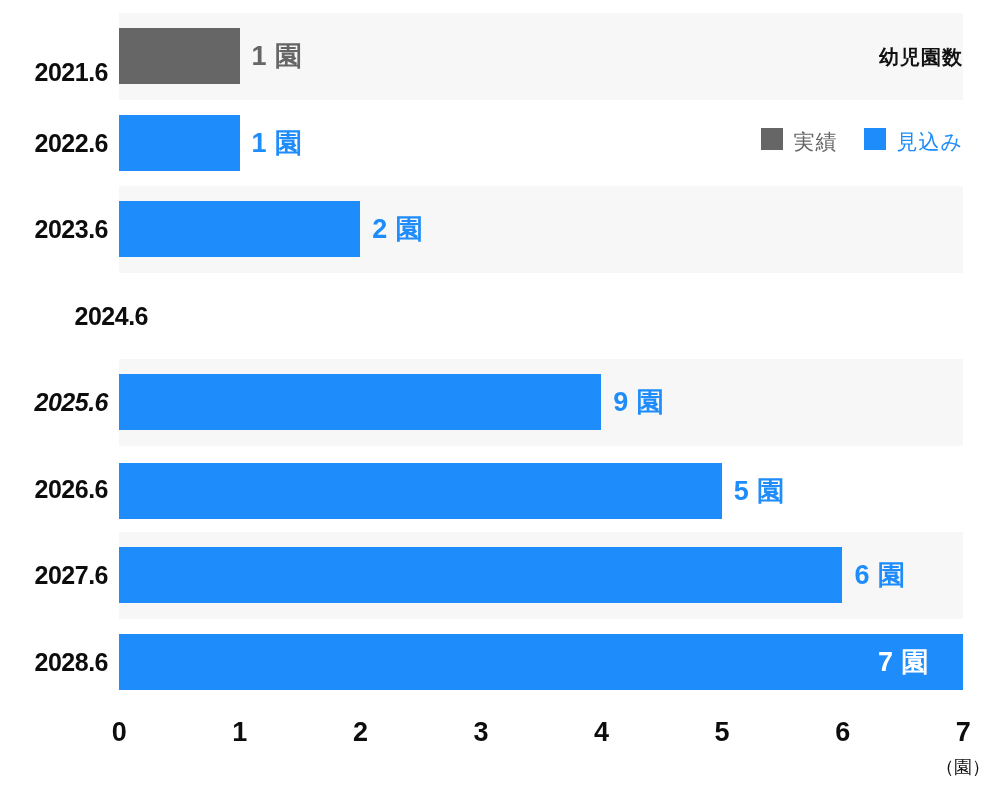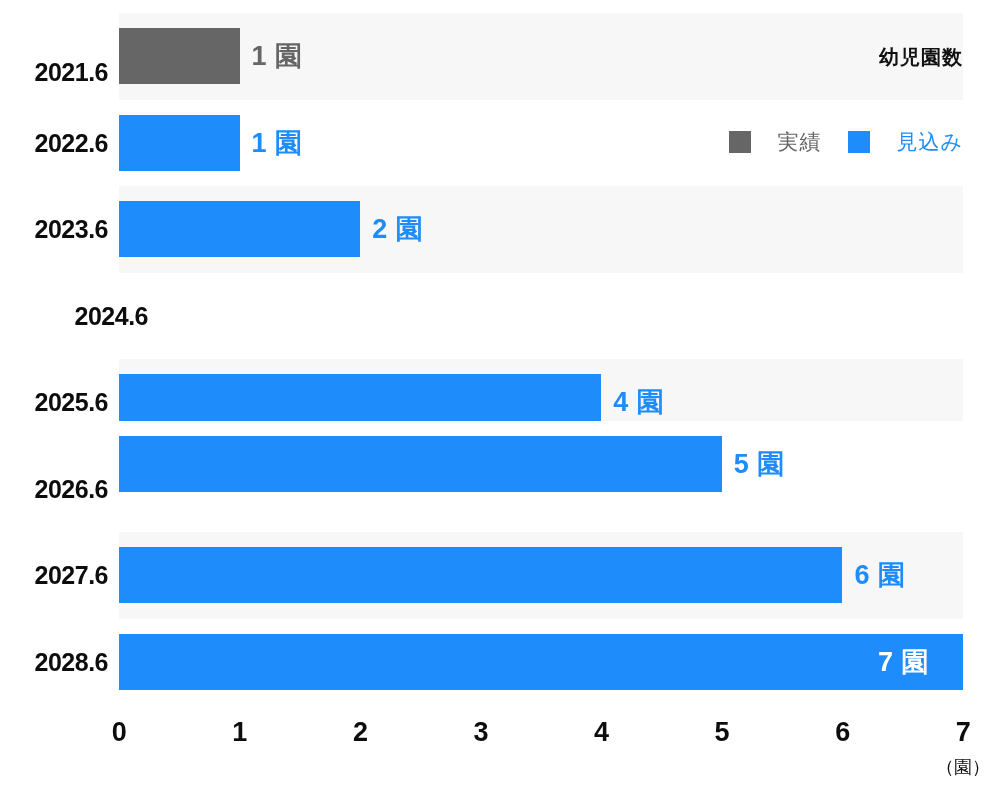--- a/index.html
+++ b/index.html
@@ -130,22 +130,21 @@
   #legend {
     position: absolute;
     right: 37px;
     top: 128px;
     display: flex;
     align-items: center;
     gap: 26px;
   }
   .legend-item {
     display: flex;
-    align-items: center;
-    gap: 27px;
+    gap: 11px;
   }
   .legend-swatch {
     width: 22px;
     height: 22px;
     display: block;
   }
   .legend-text {
     font-size: 21px;
     letter-spacing: 1px;
   }
@@ -163,23 +162,23 @@
       <div class="row-band plain" style="top: 86.5px;">
         <div class="bar forecast" style="width: 120.571px; background: rgb(30, 140, 251);"></div>
         <div class="bar-label outside-blue" style="color: rgb(30, 140, 251); left: 132.571px;">1 園</div>
       </div>
       <div class="row-band shaded" style="top: 173px;">
         <div class="bar forecast" style="width: 241.143px; background: rgb(30, 140, 251);"></div>
         <div class="bar-label outside-blue" style="color: rgb(30, 140, 251); left: 253.143px;">2 園</div>
       </div>
       <div class="row-band shaded" style="top: 346px;">
         <div class="bar forecast" style="width: 482.286px; background: rgb(30, 140, 251);"></div>
-        <div class="bar-label outside-blue" style="color: rgb(30, 140, 251); left: 494.286px;">4 園</div>
-      </div>
-      <div class="row-band plain" style="top: 408px;">
+        <div class="bar-label outside-blue" style="color: rgb(30, 140, 251); left: 494.286px;">9 園</div>
+      </div>
+      <div class="row-band plain" style="top: 435px;">
         <div class="bar forecast" style="width: 602.857px; background: rgb(30, 140, 251);"></div>
         <div class="bar-label outside-blue" style="color: rgb(30, 140, 251); left: 614.857px;">5 園</div>
       </div>
       <div class="row-band shaded" style="top: 519px;">
         <div class="bar forecast" style="width: 723.429px; background: rgb(30, 140, 251);"></div>
         <div class="bar-label outside-blue" style="color: rgb(30, 140, 251); left: 735.429px;">6 園</div>
       </div>
       <div class="row-band plain" style="top: 605.5px; text-align: right;">
         <div class="bar forecast" style="width: 844px; background: rgb(30, 140, 251);"></div>
         <div class="bar-label inside-white" style="color: rgb(255, 255, 255); left: 759px;">7 園</div>
@@ -192,21 +191,21 @@
       </div>
       <div class="cat-slot" style="top: 86.5px;">
         <div class="cat-label">2022.6</div>
       </div>
       <div class="cat-slot" style="top: 173px;">
         <div class="cat-label">2023.6</div>
       </div>
       <div class="cat-slot" style="top: 259.5px; margin-left: 40px;">
         <div class="cat-label">2024.6</div>
       </div>
-      <div class="cat-slot" style="top: 346px;">
+      <div class="cat-slot" style="top: 346px; font-style: italic;">
         <div class="cat-label">2025.6</div>
       </div>
       <div class="cat-slot" style="top: 432.5px;">
         <div class="cat-label">2026.6</div>
       </div>
       <div class="cat-slot" style="top: 519px;">
         <div class="cat-label">2027.6</div>
       </div>
       <div class="cat-slot" style="top: 605.5px;">
         <div class="cat-label">2028.6</div>

